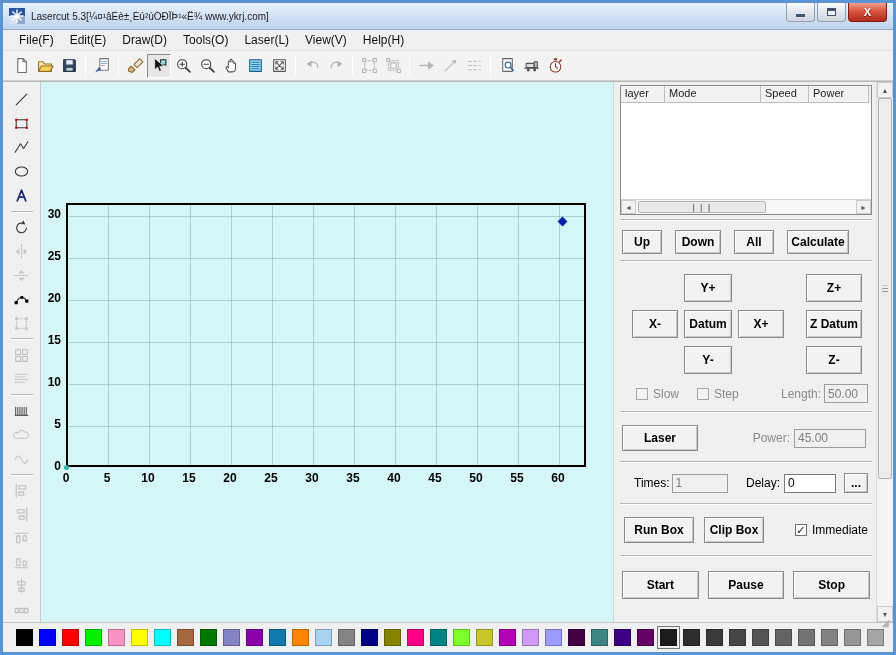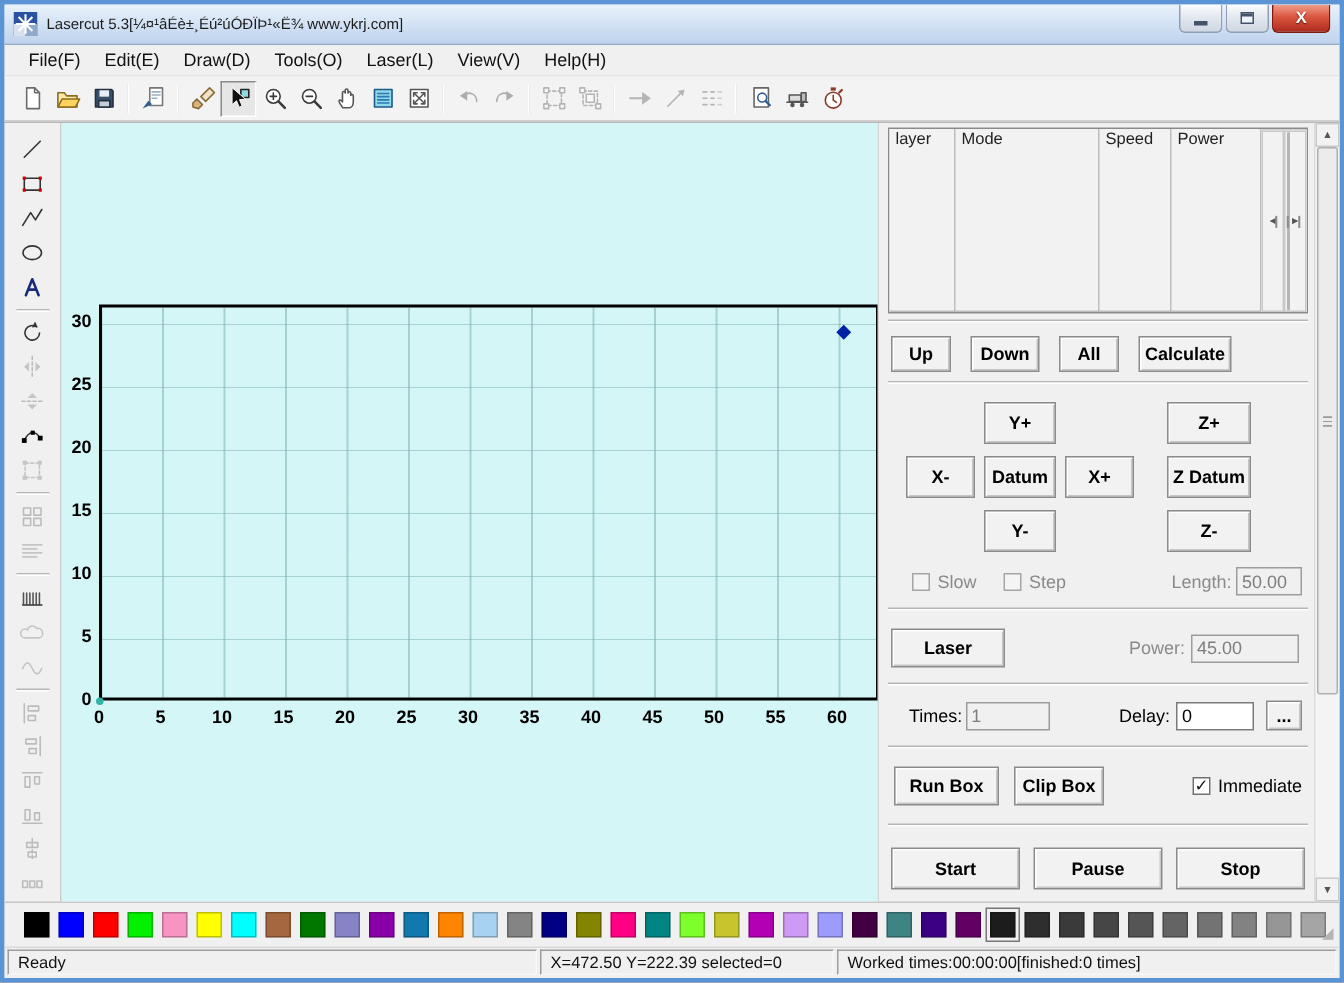--- a/index.html
+++ b/index.html
@@ -43,21 +43,21 @@
     background-image:linear-gradient(to right,rgba(130,180,180,.55) 1px,transparent 1px),
                      linear-gradient(to bottom,rgba(130,180,180,.55) 1px,transparent 1px);
     background-size:41px 42px,41px 42px;background-position:-1px 0,0 11px;}
   .xtick{position:absolute;top:389px;transform:translateX(-50%);font-size:12px;font-weight:bold;color:#000;}
   .ytick{position:absolute;width:18px;text-align:right;font-size:12px;font-weight:bold;color:#000;}
   .marker{position:absolute;width:7px;height:7px;background:#0021a5;transform:rotate(45deg);}
   .origin-dot{position:absolute;width:5px;height:5px;background:#2fb3a3;border-radius:50%;}
   
   .rightpanel{flex:0 0 280px;background:#f0f0f0;display:flex;border-left:1px solid #d5d5d5;}
   .rp-content{flex:1;display:flex;flex-direction:column;padding:3px 4px 0 6px;min-width:0;}
-  .ltable{border:1px solid #8a8a8a;background:#fff;height:130px;display:flex;flex-direction:row;}
+  .ltable{border:1px solid #8a8a8a;background:#fff;height:130px;display:flex;flex-direction:column;}
   .thead{display:flex;background:#f2f2f2;flex:0 0 17px;}
   .th{font-size:11px;color:#222;padding:1px 4px;border-right:1px solid #bdbdbd;border-bottom:1px solid #bdbdbd;
       white-space:nowrap;overflow:hidden;}
   .tbody{flex:1;background:#fff;}
   .hscroll{flex:0 0 15px;display:flex;background:#f0f0f0;border-top:1px solid #d0d0d0;align-items:stretch;}
   .sbtn{width:15px;display:flex;align-items:center;justify-content:center;font-size:7px;color:#555;
         background:#f2f2f2;border:1px solid #c9c9c9;}
   .htrack{flex:1;position:relative;background:#f7f7f7;}
   .hthumb{position:absolute;left:2px;top:1px;bottom:1px;width:58%;background:#e9e9e9;border:1px solid #b5b5b5;
           border-radius:2px;display:flex;align-items:center;justify-content:center;font-size:8px;color:#8a8a8a;letter-spacing:1px;}
@@ -602,19 +602,14 @@
       <span class="swatch" style="background: rgb(58, 58, 58);"></span>
       <span class="swatch" style="background: rgb(70, 70, 70);"></span>
       <span class="swatch" style="background: rgb(85, 85, 85);"></span>
       <span class="swatch" style="background: rgb(100, 100, 100);"></span>
       <span class="swatch" style="background: rgb(115, 115, 115);"></span>
       <span class="swatch" style="background: rgb(130, 130, 130);"></span>
       <span class="swatch" style="background: rgb(150, 150, 150);"></span>
       <span class="swatch" style="background: rgb(165, 165, 165);"></span>
     </div>
 
-  <div class="statusbar">
-    <span class="scell s1">Ready</span>
-    <span class="scell s2">X=472.50 Y=222.39 selected=0</span>
-    <span class="scell s3">Worked times:00:00:00[finished:0 times]</span>
-  </div>
   <span class="grip">◢</span>
 </div>
 
 </body></html>

